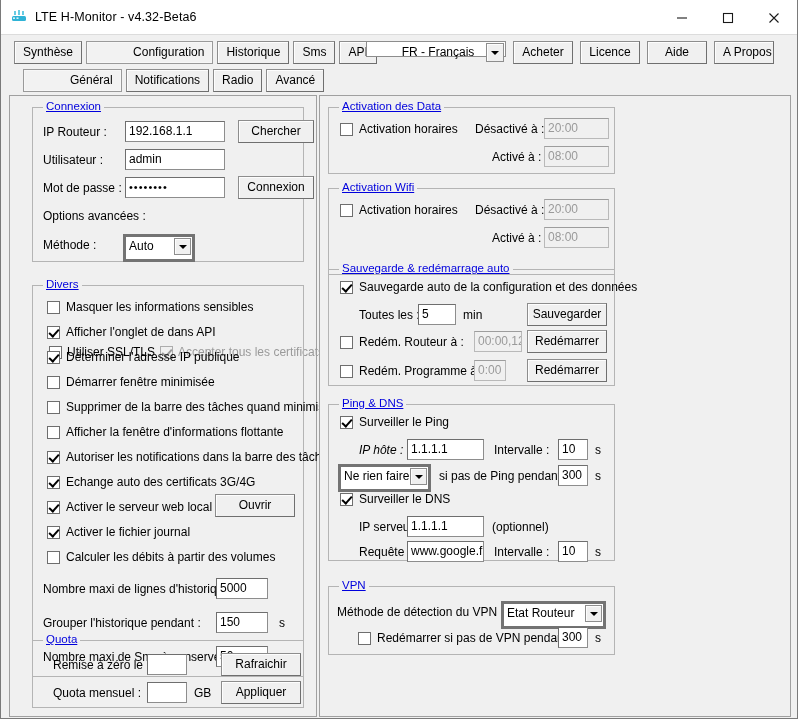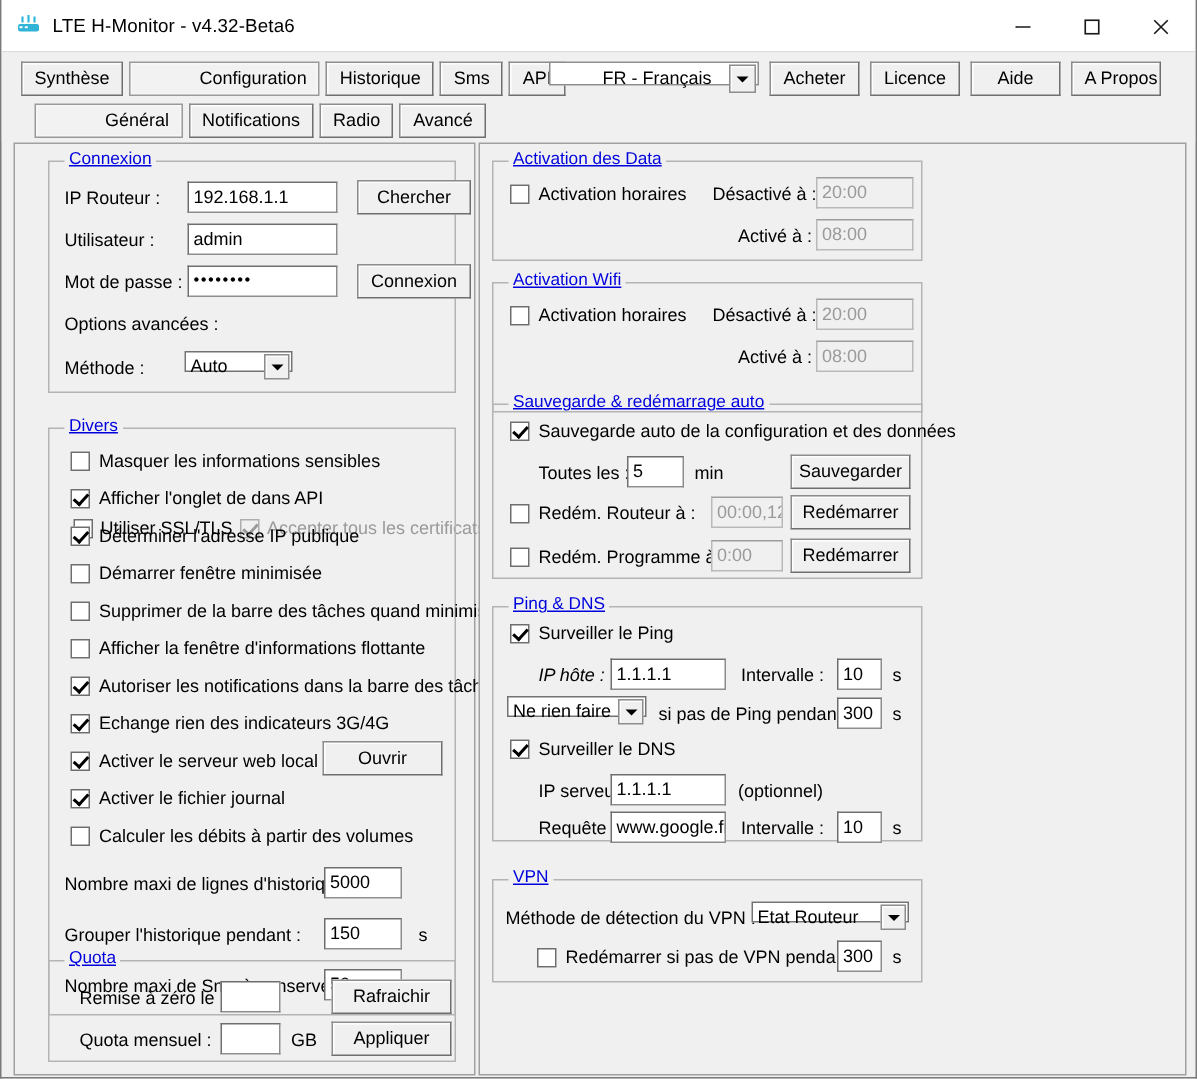--- a/index.html
+++ b/index.html
@@ -165,22 +165,22 @@
     border: solid #000;
     border-width: 0 2px 2px 0;
     transform: rotate(42deg);
   }
   .cb.dis { background: #f0f0f0; border-color: #adadad; }
   .cb.dis.on::after { border-color: #9a9a9a; }
 
   .sel-box {
     position: absolute;
     background: #fff;
-    border: 1px solid #737373;
-    height: 14px;
+    border: 3px solid #737373;
+    height: 28px;
     font-size: 12px;
     line-height: 19px;
     padding-left: 3px;
     white-space: nowrap;
   }
   .sel-box .arrowbox {
     position: absolute; right: 1px; top: 1px;
     width: 17px; height: 17px;
     background: #f0f0f0;
     border: 1px solid #8d8d8d;
@@ -322,21 +322,21 @@
       <span class="cb" style="left:14px; top:115px;"></span>
       <span class="lbl" style="left:33px; top:114px;">Supprimer de la barre des tâches quand minimisé</span>
 
       <span class="cb" style="left:14px; top:140px;"></span>
       <span class="lbl" style="left:33px; top:139px;">Afficher la fenêtre d'informations flottante</span>
 
       <span class="cb on" style="left:14px; top:165px;"></span>
       <span class="lbl" style="left:33px; top:164px;">Autoriser les notifications dans la barre des tâches</span>
 
       <span class="cb on" style="left:14px; top:190px;"></span>
-      <span class="lbl" style="left:33px; top:189px;">Echange rien des indicateurs 3G/4G</span>
+      <span class="lbl" style="left:33px; top:189px;">Echange auto des certificats 3G/4G</span>
 
       <span class="cb on" style="left:14px; top:215px;"></span>
       <span class="lbl" style="left:33px; top:214px;">Activer le serveur web local</span>
       <div class="gbtn" style="left:182px; top:208px; width:80px;">Ouvrir</div>
 
       <span class="cb on" style="left:14px; top:240px;"></span>
       <span class="lbl" style="left:33px; top:239px;">Activer le fichier journal</span>
 
       <span class="cb" style="left:14px; top:265px;"></span>
       <span class="lbl" style="left:33px; top:264px;">Calculer les débits à partir des volumes</span>
@@ -403,21 +403,21 @@
       <span class="lbl" style="left:134px; top:38px;">min</span>
       <div class="gbtn" style="left:198px; top:33px; width:80px;">Sauvegarder</div>
 
       <span class="cb" style="left:11px; top:66px;"></span>
       <span class="lbl" style="left:30px; top:65px;">Redém. Routeur à :</span>
       <div class="inp ro" style="left:145px; top:61px; width:48px;">00:00,12</div>
       <div class="gbtn" style="left:198px; top:60px; width:80px;">Redémarrer</div>
 
       <span class="cb" style="left:11px; top:95px;"></span>
       <span class="lbl" style="left:30px; top:94px;">Redém. Programme à :</span>
-      <div class="inp ro" style="left:145px; top:90px; width:48px;">0:00</div>
+      <div class="inp ro" style="left:145px; top:90px; width:32px;">0:00</div>
       <div class="gbtn" style="left:198px; top:89px; width:80px;">Redémarrer</div>
     </div>
 
     <div class="group" style="left:8px; top:308px; width:287px; height:157px;">
       <span class="legend">Ping &amp; DNS</span>
 
       <span class="cb on" style="left:11px; top:11px;"></span>
       <span class="lbl" style="left:30px; top:10px;">Surveiller le Ping</span>
 
       <span class="lbl" style="left:30px; top:38px;font-style:italic;">IP hôte :</span>

